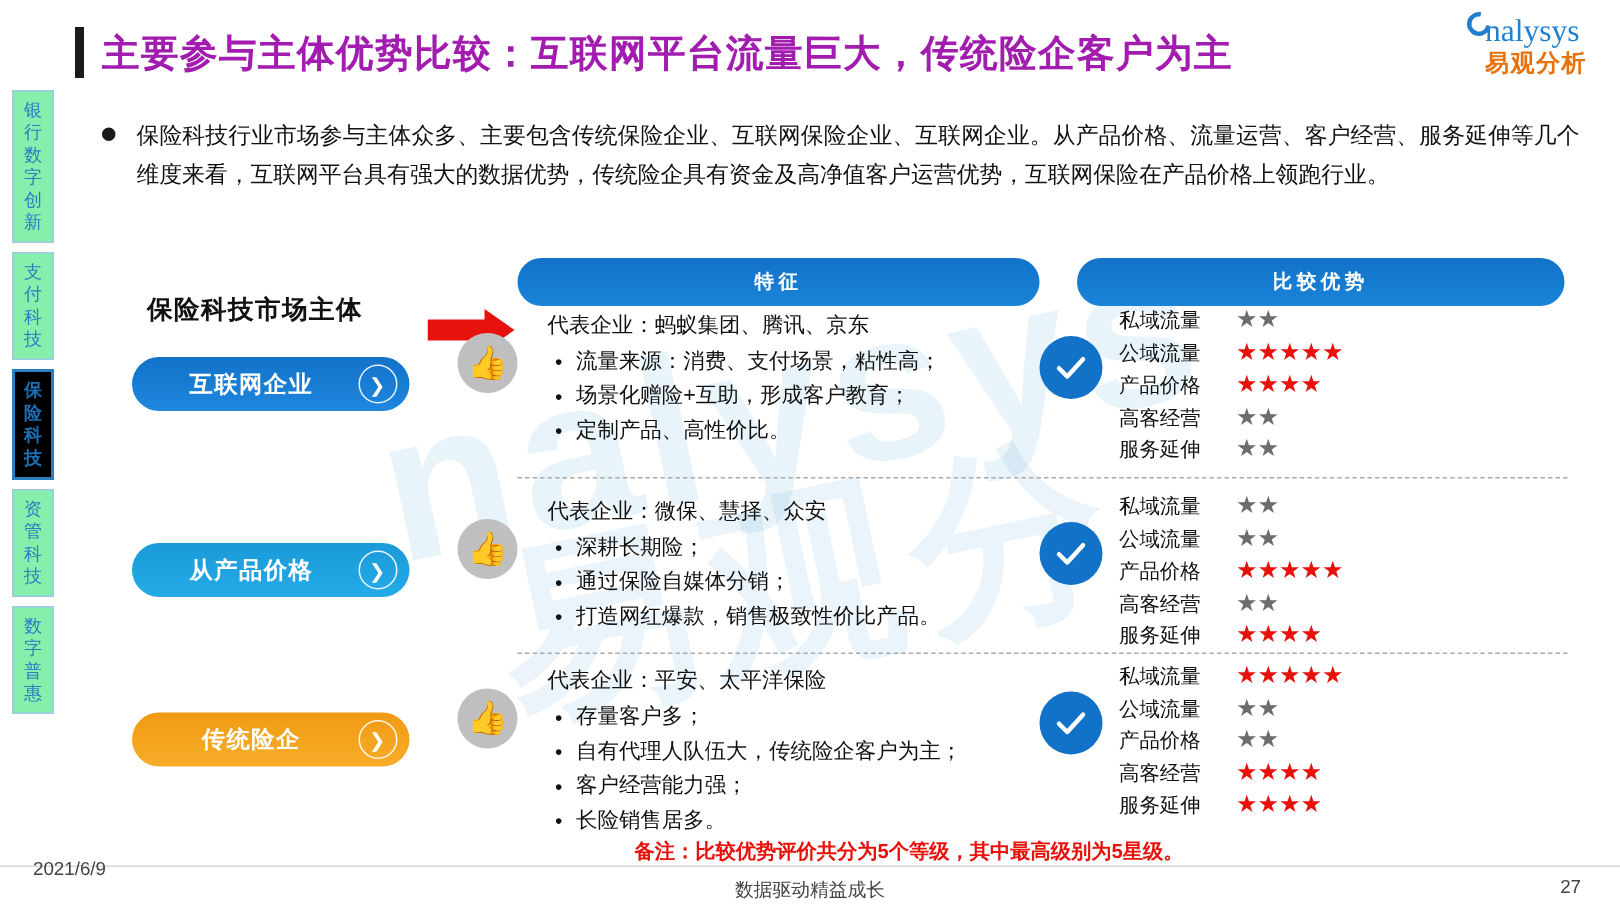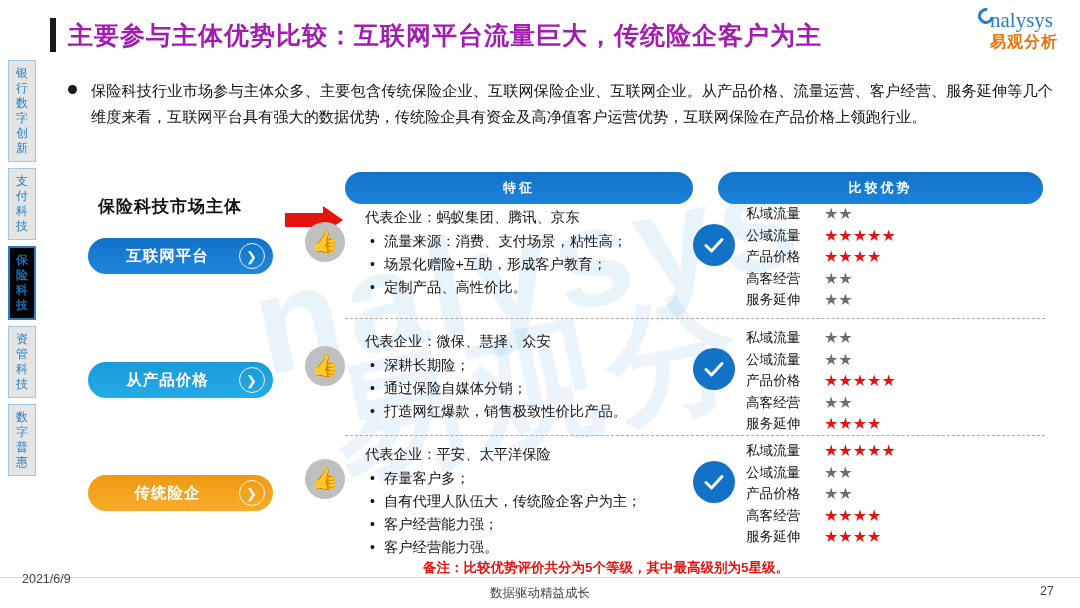--- a/index.html
+++ b/index.html
@@ -97,21 +97,21 @@
   }
   .sidenav-item {
     width: 28px;
     border: 1px solid #9dc8e8;
     color: #2a7fc0;
     font-size: 12px;
     line-height: 15px;
     text-align: center;
     padding: 5px 2px;
     margin-bottom: 6px;
-    background: #e5e5e5;
+    background: #86efac;
   }
   .sidenav-item.active {
     background: #000000;
     border: 2px solid #2a7fc0;
     color: #1a6fb5;
     font-weight: bold;
   }
 
   
   .bullet-row {
@@ -353,21 +353,21 @@
 <svg class="red-arrow" viewBox="0 0 60 30">
   <path d="M0 8 L38 8 L38 1 L58 15 L38 29 L38 22 L0 22 Z" fill="#e8120c"></path>
 </svg>
 
 <div class="divider" id="div-0"></div>
 <div class="divider" id="div-1"></div>
 
 <div id="rows-host">
     <div class="row" id="row-0">
       <div class="pill" style="background: linear-gradient(rgb(18, 114, 200), rgb(31, 134, 222));">
-        <span>互联网平台</span>
+        <span>互联网企业</span>
         <span class="chev">❯</span>
       </div>
       <div class="hand-badge">👍</div>
       <div class="feature-block">
         <div class="rep">代表企业：蚂蚁集团、腾讯、京东</div>
         <ul>
           <li>流量来源：消费、支付场景，粘性高；</li>
           <li>场景化赠险+互助，形成客户教育；</li>
           <li>定制产品、高性价比。</li>
         </ul>
@@ -447,21 +447,21 @@
         <span>传统险企</span>
         <span class="chev">❯</span>
       </div>
       <div class="hand-badge">👍</div>
       <div class="feature-block">
         <div class="rep">代表企业：平安、太平洋保险</div>
         <ul>
           <li>存量客户多；</li>
           <li>自有代理人队伍大，传统险企客户为主；</li>
           <li>客户经营能力强；</li>
-          <li>客户经营能力强。</li>
+          <li>长险销售居多。</li>
         </ul>
       </div>
       <div class="check-circle">
         <svg width="24" height="24" viewBox="0 0 24 24">
           <path d="M4 12.5 L9.5 18 L20 6.5" stroke="#ffffff" stroke-width="3" fill="none" stroke-linecap="round" stroke-linejoin="round"></path>
         </svg>
       </div>
       <div class="adv-table">
         <div class="adv-line">
           <div class="adv-name">私域流量</div>

